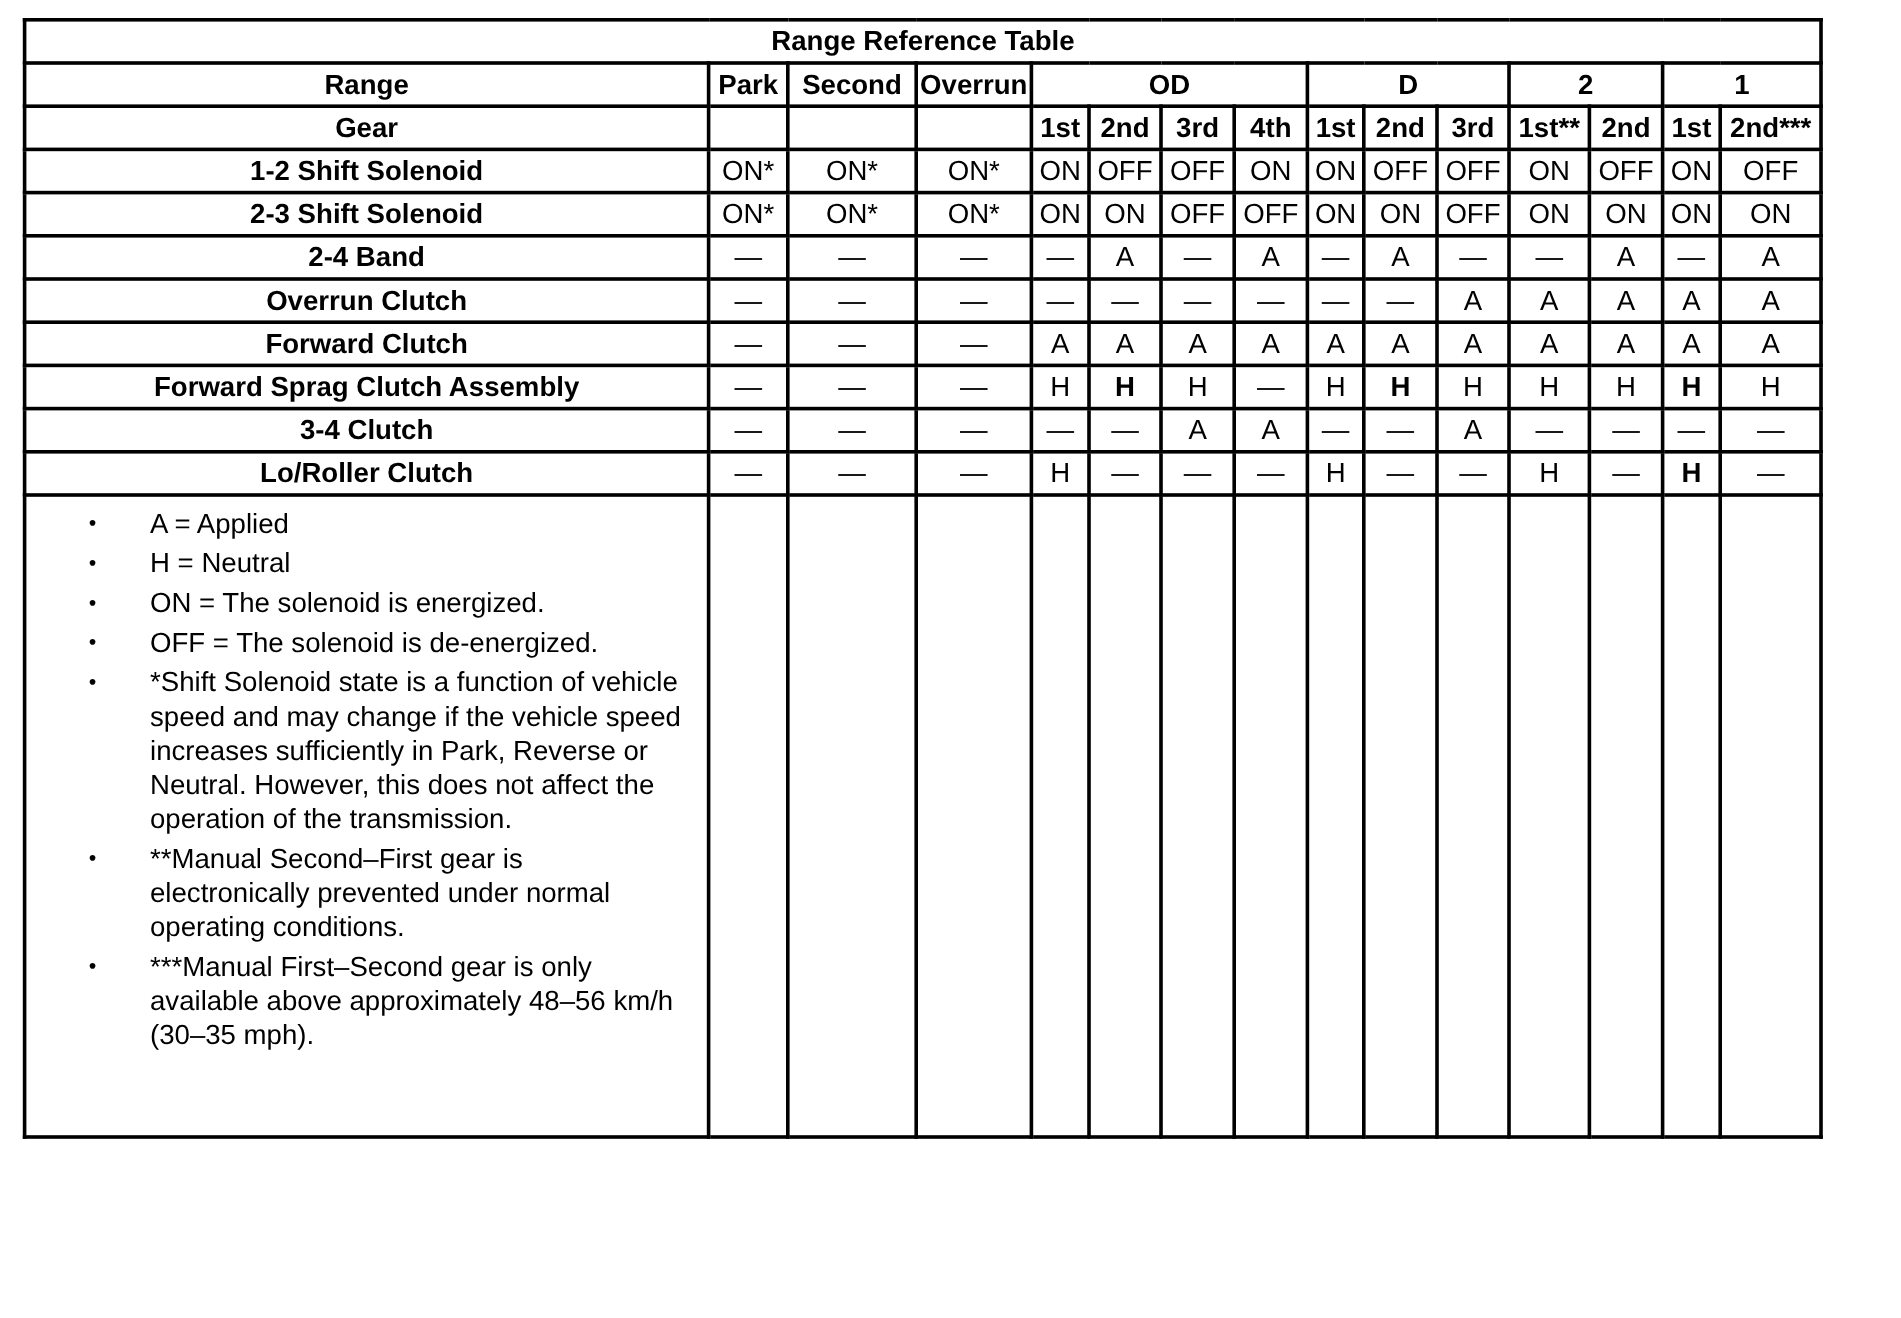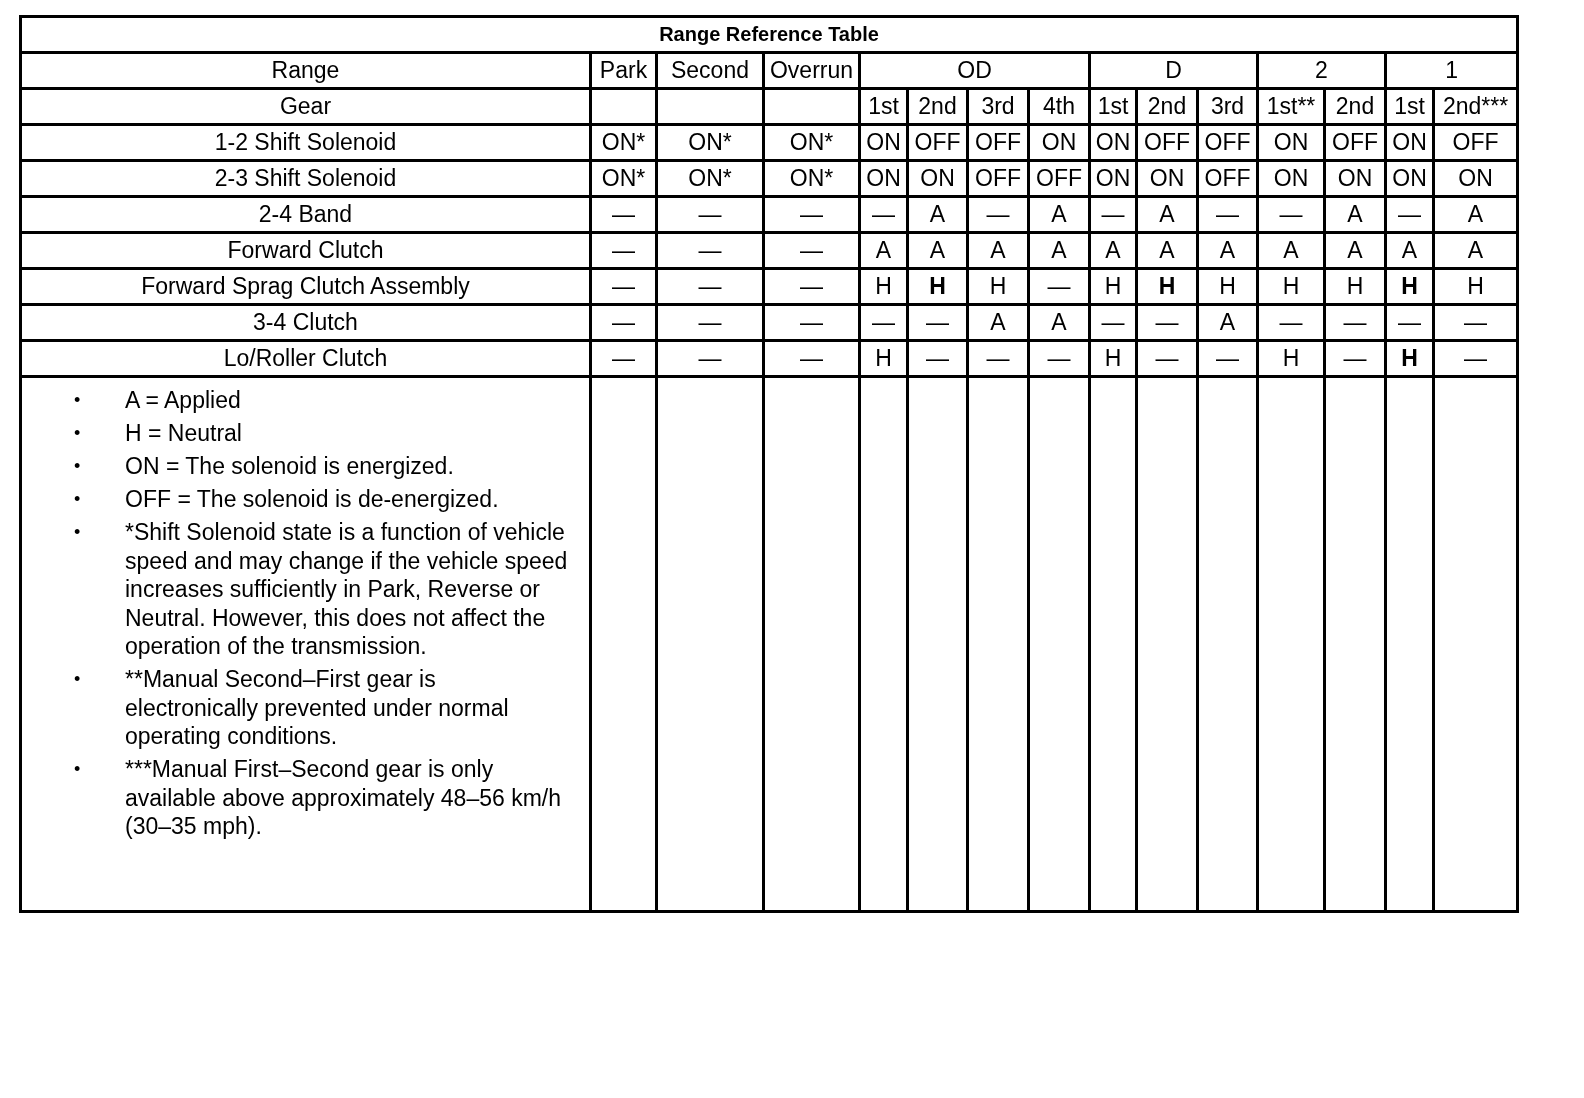--- a/index.html
+++ b/index.html
@@ -3,23 +3,23 @@
 <meta charset="utf-8">
 <style>
   html, body { margin:0; padding:0; background:#ffffff; }
   body { width:1584px; height:1098px; position:relative; overflow:hidden;
          font-family:"Liberation Sans", sans-serif; color:#000; }
   table.ref { position:absolute; left:19px; top:15px; width:1497px;
               border-collapse:collapse; table-layout:fixed; }
   table.ref td { border:3px solid #000; text-align:center; vertical-align:middle;
                  padding:0; font-size:23px; height:33px; line-height:33px;
                  white-space:nowrap; overflow:hidden; }
-  table.ref td.hdr { font-weight:normal; }
-  table.ref td.title { font-weight:bold; font-size:20px; }
-  table.ref td.rowlabel { font-weight:normal; }
+  table.ref td.hdr { font-weight:bold; }
+  table.ref td.title { font-weight:bold; font-size:23px; }
+  table.ref td.rowlabel { font-weight:bold; }
   table.ref td.val { font-weight:normal; }
   table.ref td.val.bold { font-weight:bold; }
   table.ref tr.notes td { height:532px; vertical-align:top; }
   .notes-list { list-style:none; margin:0; padding:8px 0 0 0; text-align:left; white-space:normal; }
   .notes-list li { position:relative; padding-left:103px; font-size:23px; line-height:28.5px;
                    margin-bottom:4.5px; padding-right:20px; }
   .notes-list li .bullet { position:absolute; left:52px; top:0; font-size:18px; }
 </style>
 </head>
 <body>
@@ -118,20 +118,37 @@
         <td class="val">A</td>
         <td class="val">—</td>
         <td class="val">A</td>
         <td class="val">—</td>
         <td class="val">—</td>
         <td class="val">A</td>
         <td class="val">—</td>
         <td class="val">A</td>
       </tr>
       <tr>
+        <td class="rowlabel">Overrun Clutch</td>
+        <td class="val">—</td>
+        <td class="val">—</td>
+        <td class="val">—</td>
+        <td class="val">—</td>
+        <td class="val">—</td>
+        <td class="val">—</td>
+        <td class="val">—</td>
+        <td class="val">—</td>
+        <td class="val">—</td>
+        <td class="val">A</td>
+        <td class="val">A</td>
+        <td class="val">A</td>
+        <td class="val">A</td>
+        <td class="val">A</td>
+      </tr>
+      <tr>
         <td class="rowlabel">Forward Clutch</td>
         <td class="val">—</td>
         <td class="val">—</td>
         <td class="val">—</td>
         <td class="val">A</td>
         <td class="val">A</td>
         <td class="val">A</td>
         <td class="val">A</td>
         <td class="val">A</td>
         <td class="val">A</td>

